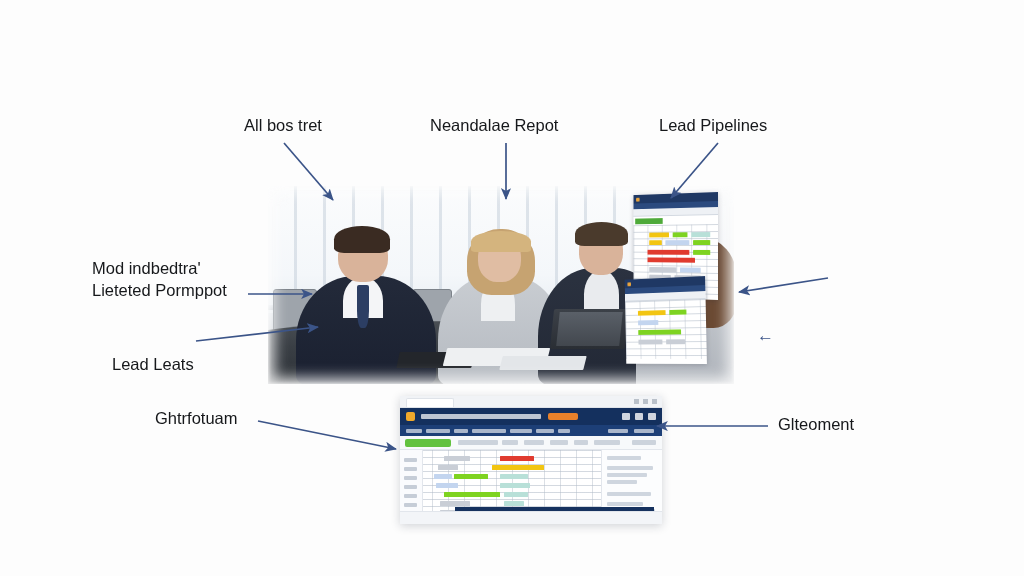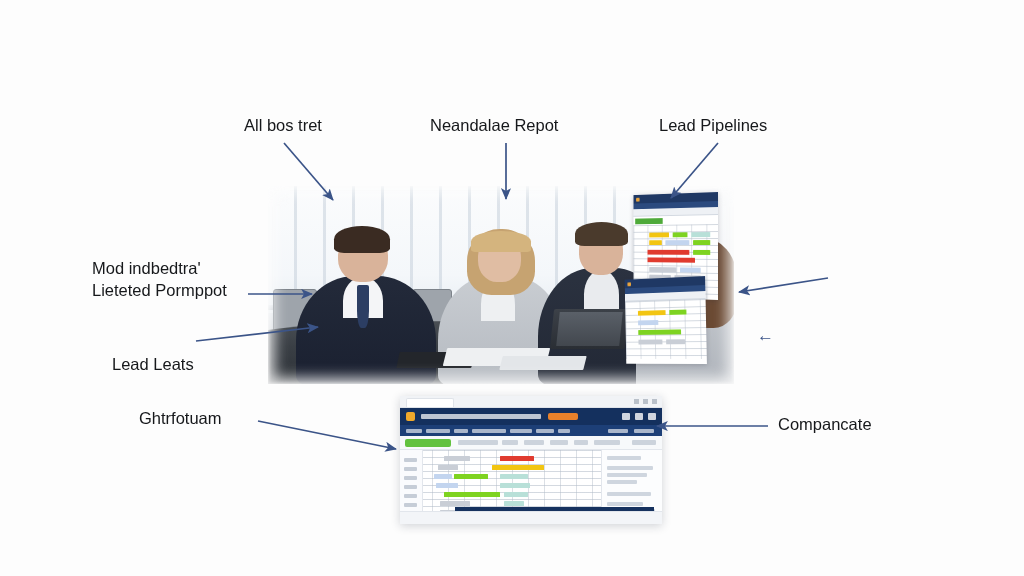--- a/index.html
+++ b/index.html
@@ -46,21 +46,21 @@
     white-space: pre-line;
     font-weight: 400;
   }
   .callout.right-align { text-align: left; }
 
   .lbl-all-bos      { left: 244px; top: 115px; }
   .lbl-neandalae    { left: 430px; top: 115px; }
   .lbl-lead-pipe    { left: 659px; top: 115px; }
   .lbl-mod          { left: 92px;  top: 258px; }
   .lbl-lead-leats   { left: 112px; top: 330px; margin-top: 24px; }
-  .lbl-ghtrfotuam   { left: 139px; top: 408px; }
+  .lbl-ghtrfotuam   { left: 155px; top: 408px; }
   .lbl-cmi          { left: 840px; top: 258px; }
   .lbl-klew         { left: 778px; top: 327px; }
   .lbl-glteoment    { left: 778px; top: 414px; }
 
   .arrow-glyph {
     position: absolute;
     font-size: 17px;
     color: #3b5488;
   }
   .arrow-glyph.klew { left: 757px; top: 326px; }
@@ -615,15 +615,15 @@
 Lieteted Pormppot</div>
 
   <div class="callout lbl-lead-leats">Lead Leats</div>
 
   <div class="callout lbl-ghtrfotuam">Ghtrfotuam</div>
 
 
   <span class="arrow-glyph klew">←</span>
 
 
-  <div class="callout right-align lbl-glteoment">Compancate</div>
+  <div class="callout right-align lbl-glteoment">Glteoment</div>
 
 </div>
 
 </body></html>

